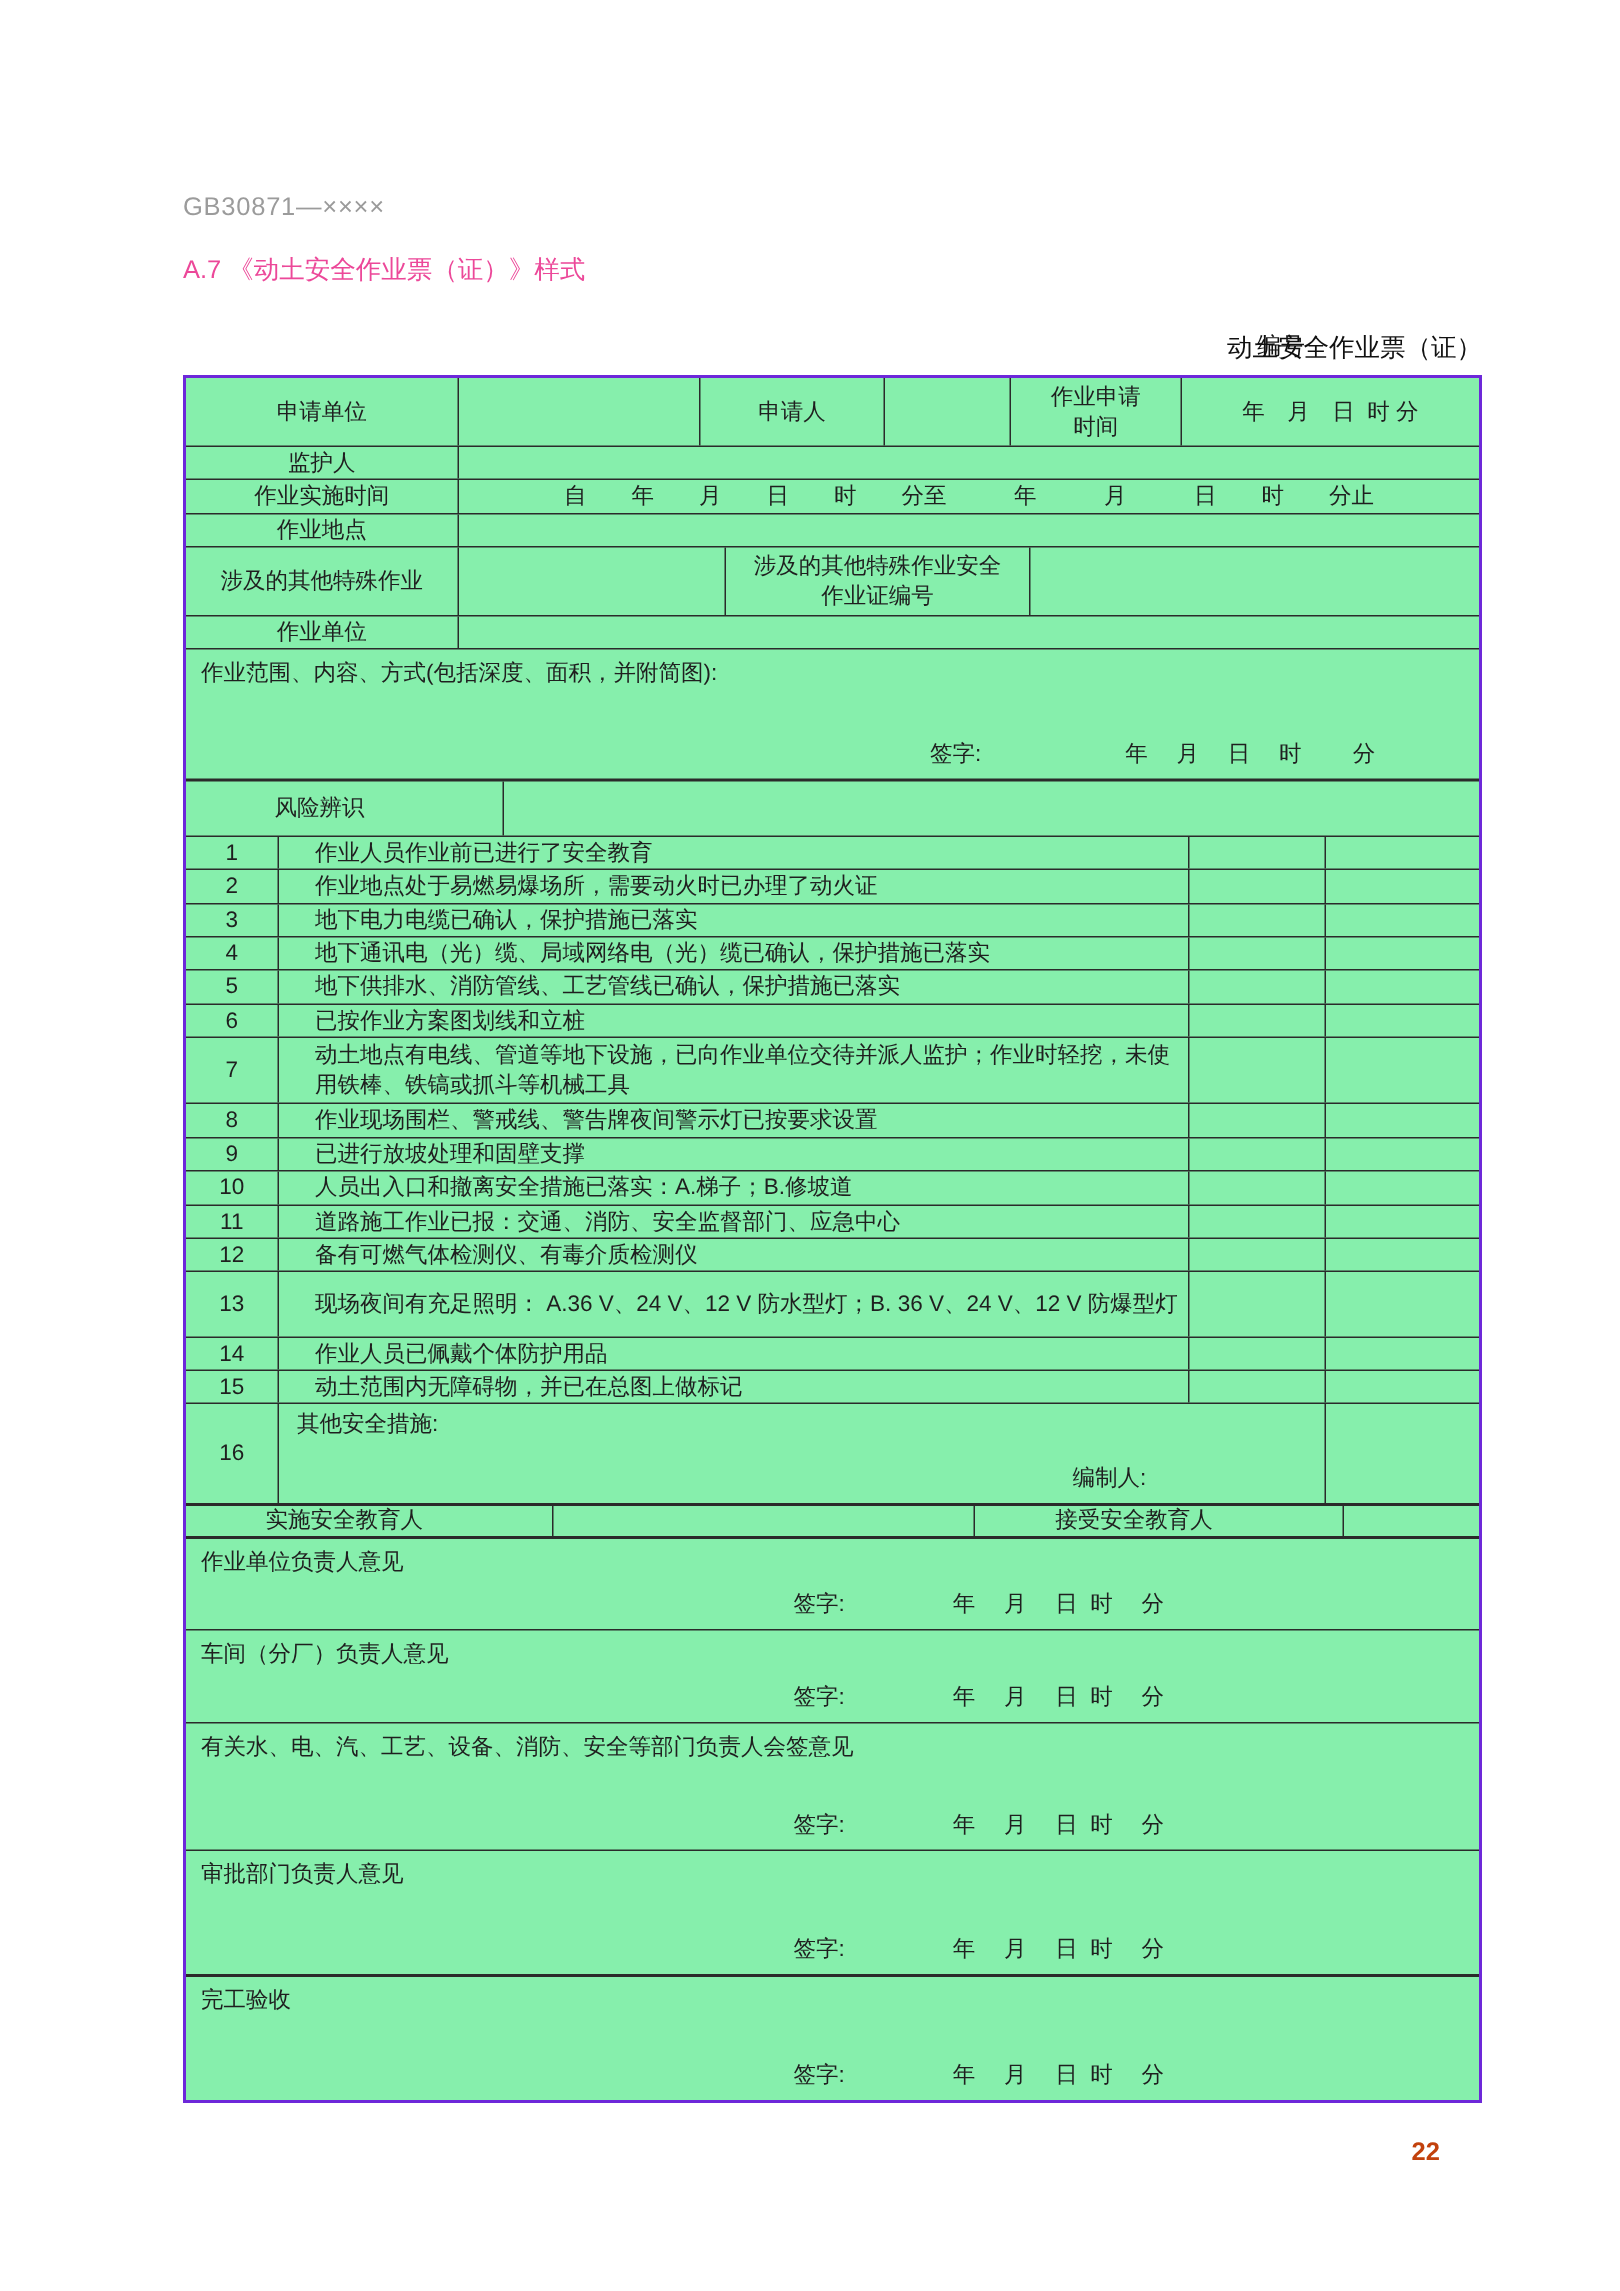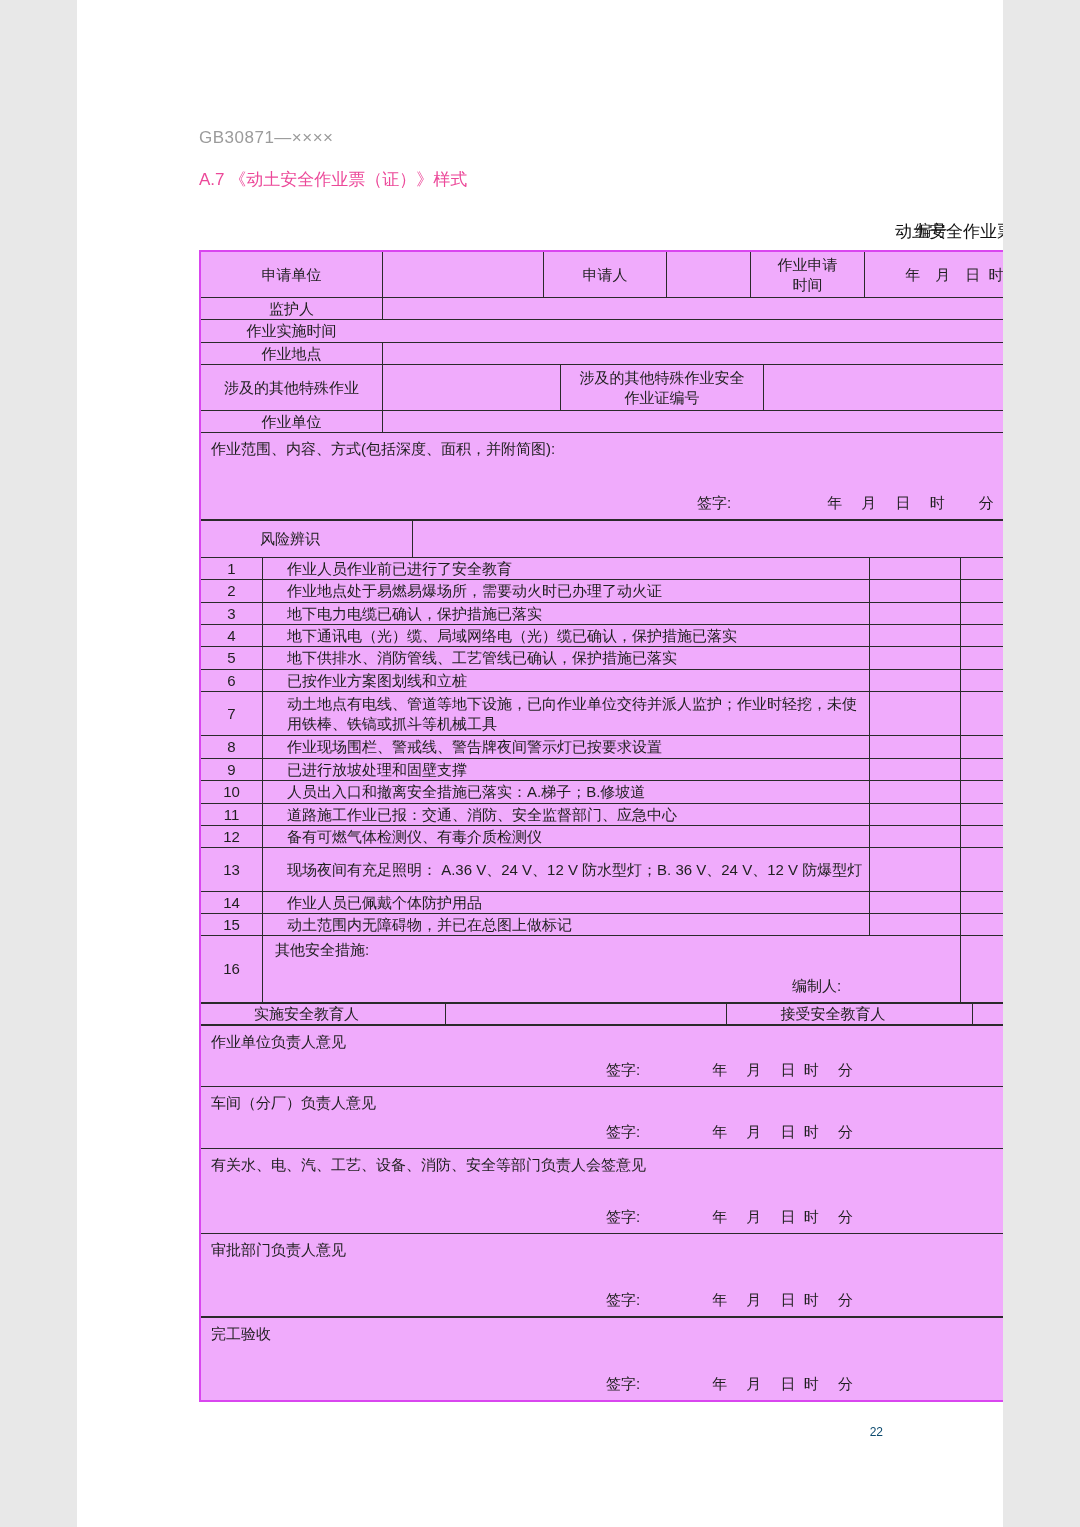--- a/index.html
+++ b/index.html
@@ -1,29 +1,29 @@
 <!DOCTYPE html>
 <html><head>
 <meta charset="utf-8">
 <style>
   * { margin:0; padding:0; box-sizing:border-box; }
   html,body { background:#e8e8e8; }
   .page {
-    position:relative; width:926px; height:1527px; margin:0 auto;
+    position:relative; width:1080px; height:1527px; margin:0 auto;
     background:#ffffff; color:#1f1f1f;
     font-family:"Liberation Sans","DejaVu Sans",sans-serif;
     overflow:hidden;
   }
   .doc-code { position:absolute; left:122px; top:128px; font-size:17px; color:#9b9b9b; letter-spacing:.5px; }
   .sec-title { position:absolute; left:122px; top:168px; font-size:17px; color:#ec4899; }
   .form-head { position:absolute; left:122px; top:220px; width:866px; height:26px; }
   .form-title { position:absolute; left:0; right:0; text-align:right; font-size:17px; color:#111; }
   .no-label { position:absolute; left:716px; top:1px; font-size:16px; color:#111; }
 
-  .tbl { position:absolute; left:122px; top:250px; width:866px; border:2px solid #d946ef; background:#f0abfc; }
+  .tbl { position:absolute; left:122px; top:250px; width:866px; border:2px solid #6d28d9; background:#86efac; }
   .row { display:flex; border-top:1px solid #2a2a2a; align-items:stretch; }
   .row.first { border-top:none; }
   .row.thick { border-top-width:2px;gap:33px; }
   .cell { border-left:1px solid #2a2a2a; font-size:15px; line-height:20px;
           display:flex; align-items:center; justify-content:center; text-align:center;
           overflow:hidden; }
   .cell.nb { border-left:none; }
   .cell.grow { flex:1 1 auto; }
   .cell.left { justify-content:flex-start; text-align:left; padding-left:24px; }
   .pre { white-space:pre-wrap; }
@@ -48,21 +48,21 @@
   .scope-sign { padding-left:496px; }
   .scope-sign .sign-date { margin-left:96px; }
   .op-sign { padding-left:405px; }
   .op-sign .sign-date { margin-left:72px; }
 
   .other-cell { position:relative; }
   .other-cell .blk-label { position:absolute; left:12px; top:4px; }
   .other-cell .compiler { position:absolute; left:529px; bottom:6px; }
 
   .mhead { letter-spacing:2px; }
-  .page-num { position:absolute; right:120px; top:1425px; font-size:12px; color:#0c4a6e; }
+  .page-num { position:absolute; right:120px; top:1425px; font-size:17px; color:#c2410c;font-weight:bold; }
 </style>
 </head>
 <body>
 
 <div class="page">
 
   <div class="doc-code">GB30871—××××</div>
   <div class="sec-title">A.7 《动土安全作业票（证）》样式</div>
 
   <div class="form-head">
@@ -82,20 +82,21 @@
       <div class="cell grow pre">年　月　日  时 分</div>
     </div>
 
     <div class="row h22">
       <div class="cell nb w181">监护人</div>
       <div class="cell grow"></div>
     </div>
 
     <div class="row h23">
       <div class="cell nb w181">作业实施时间</div>
+      <div class="cell grow pre">自　　年　　月　　日　　时　　分至　　　年　　　月　　　日　　时　　分止</div>
     </div>
 
     <div class="row h22">
       <div class="cell nb w181">作业地点</div>
       <div class="cell grow"></div>
     </div>
 
     <div class="row h46">
       <div class="cell nb w181">涉及的其他特殊作业</div>
       <div class="cell w178"></div>

